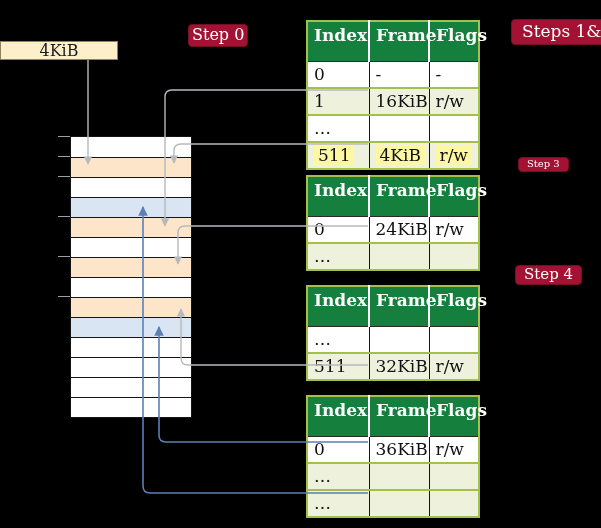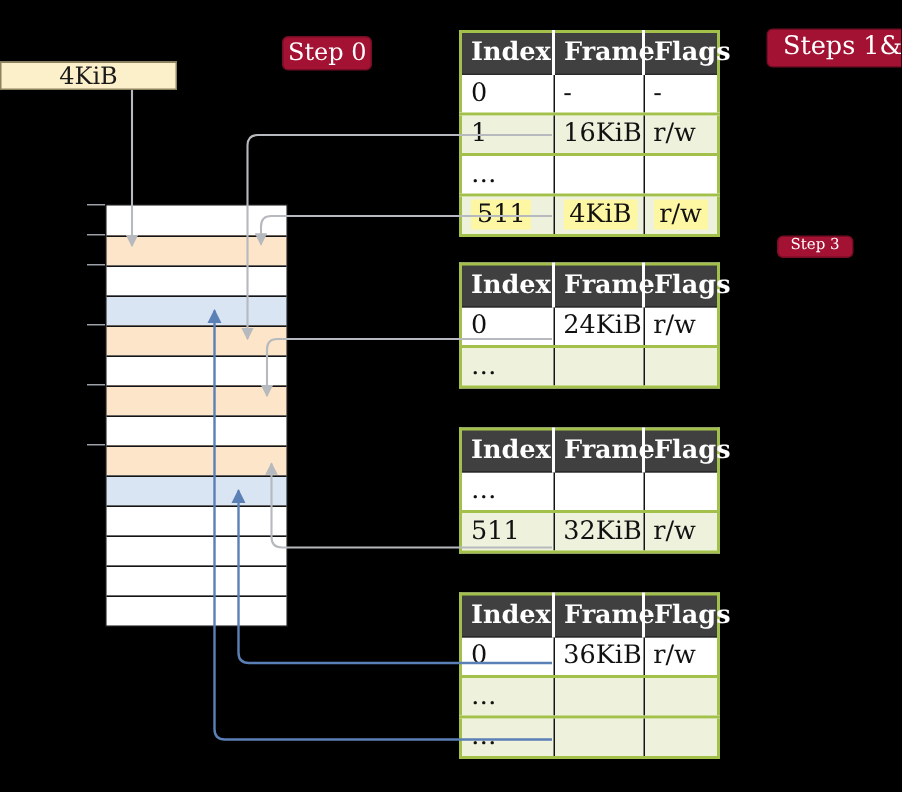--- a/index.html
+++ b/index.html
@@ -36,22 +36,22 @@
   .tick { position:absolute; left:58px; width:12px; height:1px; background:#9aa0a6; }
   
   .pt { position:absolute; left:306px; }
   .pt1 { top:20px; } .pt2 { top:175px; } .pt3 { top:285px; } .pt4 { top:395px; }
   table.pagetable {
     border-collapse:collapse; border:2px solid #a3c14a; background:#fff;
     table-layout:fixed; width:172px;
   }
   col.c1 { width:62px; } col.c2 { width:60px; } col.c3 { width:50px; }
   .pagetable th {
-    background:#404040; color:#fff; font-weight:bold; font-size:17px;
-    text-align:left; padding:3px 6px 4px; line-height:20px;
+    background:#15803d; color:#fff; font-weight:bold; font-size:17px;
+    text-align:left; padding:3px 6px 16px; line-height:20px;
     border-right:2px solid #fff; border-bottom:1px solid #2a2a2a;
   }
   .pagetable th:last-child { border-right:0;margin-top:24px; }
   .pagetable td {
     font-size:17px; color:#111; padding:2px 6px; line-height:21px; height:21px;
     border-right:1px solid #141414; overflow:hidden;
   }
   .pagetable td:last-child { border-right:0; }
   .pagetable tbody tr + tr td { border-top:2px solid #a3c14a; }
   .pagetable tr.shaded td { background:#eef2dd; }
@@ -82,20 +82,21 @@
     <path class="agray" d="M368,365 H188 Q181,365 181,358 V309" marker-end="url(#ah-gray)"></path>
     <path class="ablue" d="M368,442 H166 Q159,442 159,435 V327" marker-end="url(#ah-blue)"></path>
     <path class="ablue" d="M368,493 H150 Q143,493 143,486 V207" marker-end="url(#ah-blue)"></path>
   </svg>
 
   <div class="legend-box">4KiB</div>
 
   <div class="badge badge-step0">Step 0</div>
   <div class="badge badge-steps12">Steps 1&amp;2</div>
   <div class="badge badge-step3">Step 3</div>
+  <div class="badge badge-step4">Step 4</div>
 
   <div class="memcol" id="memcol">
       <div class="memrow f-white"></div>
       <div class="memrow f-peach"></div>
       <div class="memrow f-white"></div>
       <div class="memrow f-blue"></div>
       <div class="memrow f-peach"></div>
       <div class="memrow f-white"></div>
       <div class="memrow f-peach"></div>
       <div class="memrow f-white"></div>

